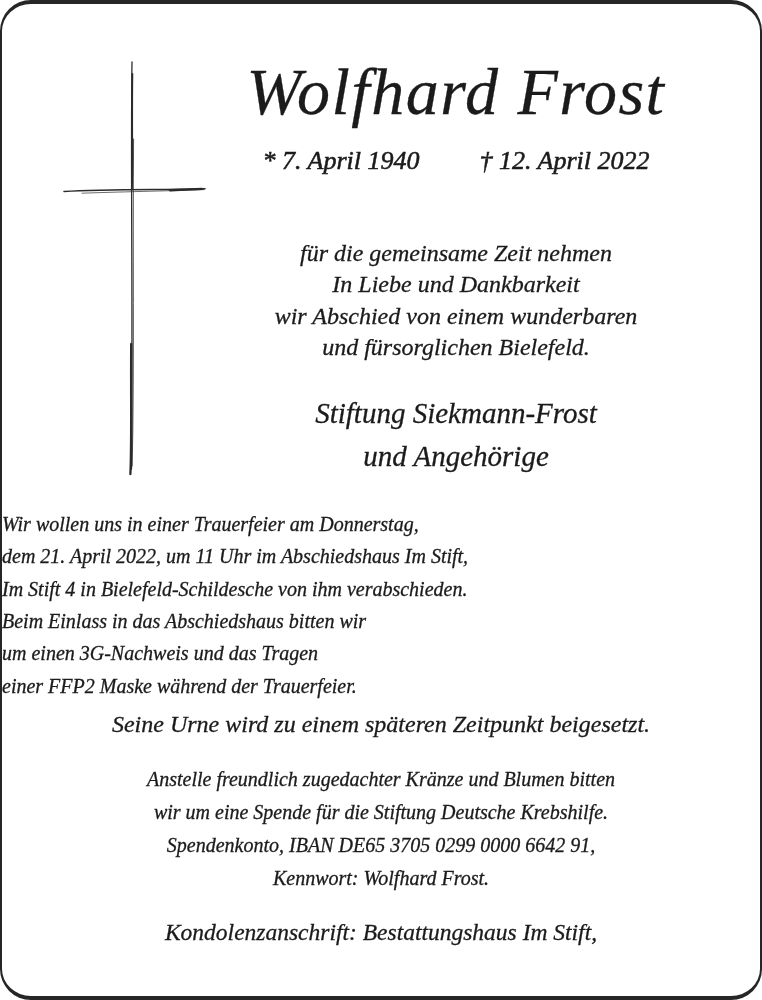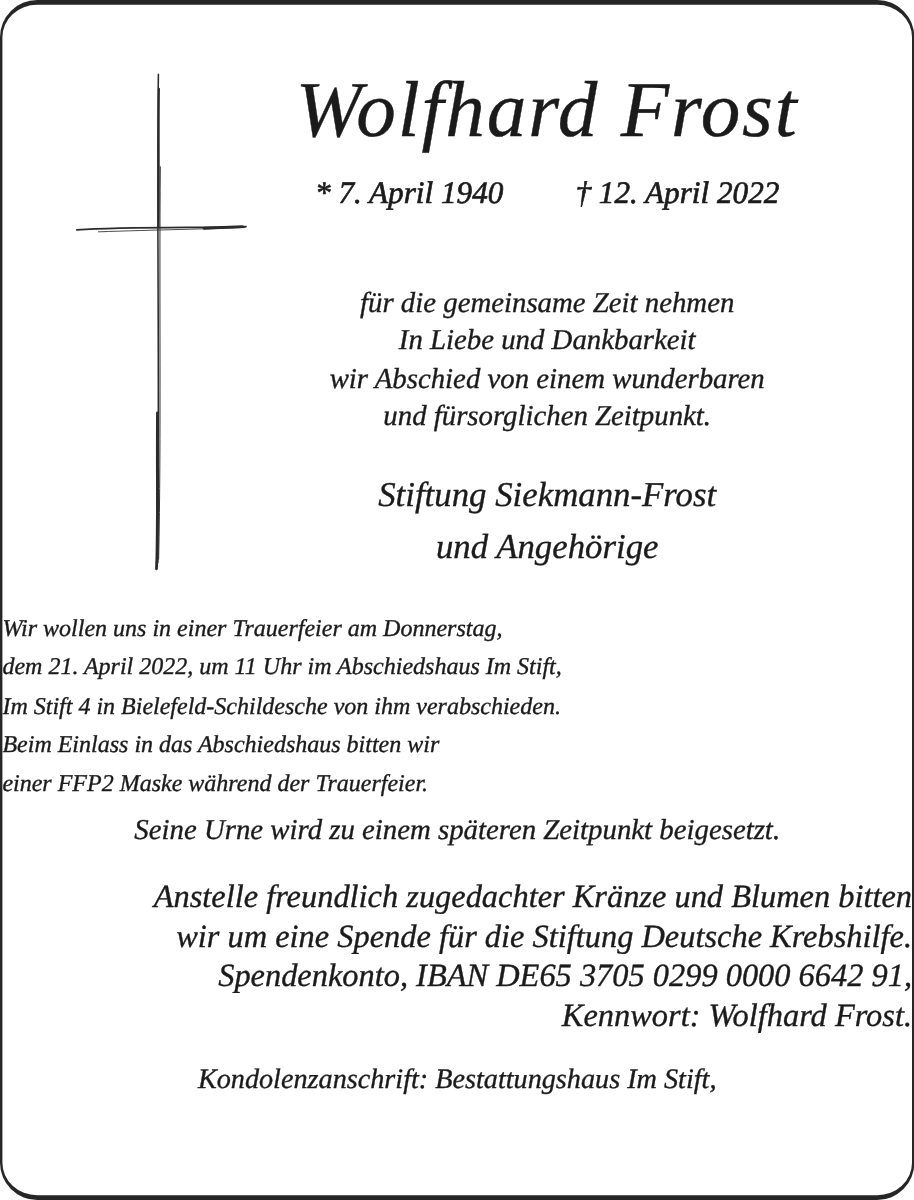--- a/index.html
+++ b/index.html
@@ -62,22 +62,22 @@
     line-height: 32.4px;
   }
   .urn {
     margin: 6px 0 0 0;
     text-align: center;
     font-size: 24px;
     line-height: 32px;
   }
   .donation {
     margin-top: 23px;
-    text-align: right;
-    font-size: 27px;
+    text-align: center;
+    font-size: 20px;
     line-height: 33px;
   }
   .condolence {
     margin-top: 23px;
     text-align: center;
     font-size: 23.5px;
     line-height: 29px;
   }
   .line { white-space: nowrap; }
 </style>
@@ -101,34 +101,35 @@
 
     <div class="dates">
       <span class="line">* 7. April 1940</span>
       <span class="line">† 12. April 2022</span>
     </div>
 
     <div class="intro">
       <div class="line">für die gemeinsame Zeit nehmen</div>
       <div class="line">In Liebe und Dankbarkeit</div>
       <div class="line">wir Abschied von einem wunderbaren</div>
-      <div class="line">und fürsorglichen Zeitpunkt.</div>
+      <div class="line">und fürsorglichen Bielefeld.</div>
     </div>
 
     <div class="mourners">
       <div class="line">Stiftung Siekmann-Frost</div>
       <div class="line">und Angehörige</div>
     </div>
   </div>
 
   <div class="service">
     <div class="line">Wir wollen uns in einer Trauerfeier am Donnerstag,</div>
     <div class="line">dem 21. April 2022, um 11 Uhr im Abschiedshaus Im Stift,</div>
     <div class="line">Im Stift 4 in Bielefeld-Schildesche von ihm verabschieden.</div>
     <div class="line">Beim Einlass in das Abschiedshaus bitten wir</div>
+    <div class="line">um einen 3G-Nachweis und das Tragen</div>
     <div class="line">einer FFP2 Maske während der Trauerfeier.</div>
   </div>
 
   <p class="urn">Seine Urne wird zu einem späteren Zeitpunkt beigesetzt.</p>
 
   <div class="donation">
     <div class="line">Anstelle freundlich zugedachter Kränze und Blumen bitten</div>
     <div class="line">wir um eine Spende für die Stiftung Deutsche Krebshilfe.</div>
     <div class="line">Spendenkonto, IBAN DE65 3705 0299 0000 6642 91,</div>
     <div class="line">Kennwort: Wolfhard Frost.</div>

